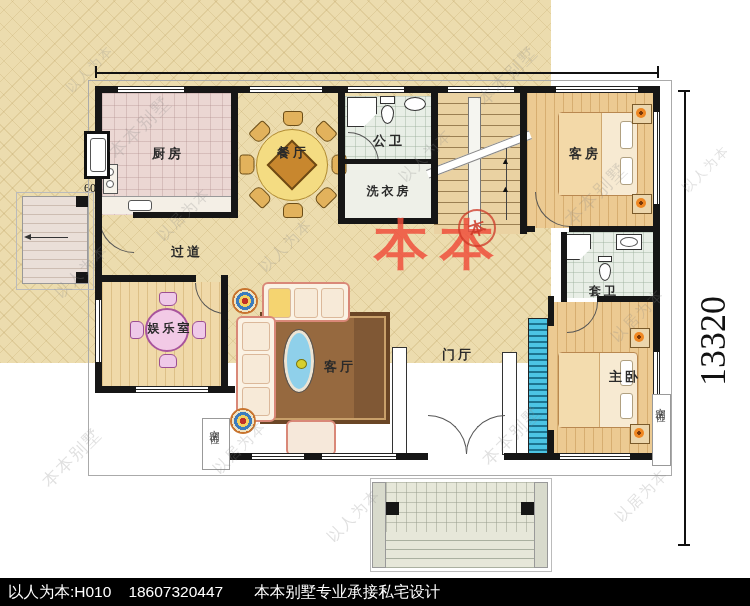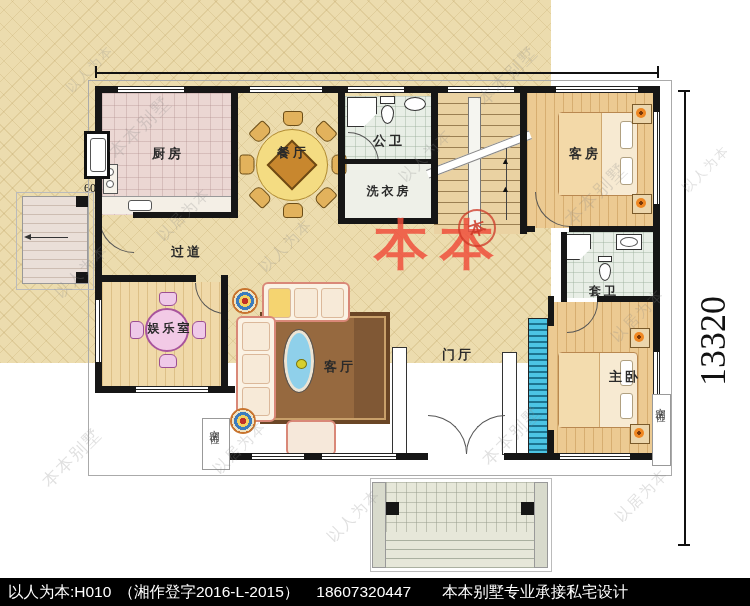--- a/index.html
+++ b/index.html
@@ -283,18 +283,17 @@
   <span class="wmk" style="left:604px;top:306px;">以居为本</span>
   <span class="wmk" style="left:474px;top:424px;font-size:17px;">本本别墅</span>
   <span class="wmk" style="left:320px;top:506px;">以人为本</span>
   <span class="wmk" style="left:608px;top:486px;">以居为本</span>
   <span class="wmk" style="left:34px;top:446px;font-size:17px;">本本别墅</span>
   <span class="wmk" style="left:676px;top:160px;font-size:13px;">以人为本</span>
   <span class="wmk" style="left:60px;top:60px;font-size:13px;">以人为本</span>
 
   <div id="footer">
     <span>以人为本:H010</span>
-    <span style="margin-left:-10px;">（湘作登字2016-L-2015）</span>
     <span style="">18607320447</span>
     <span style="margin-left:14px;">本本别墅专业承接私宅设计</span>
   </div>
 
 </div>
 
 </body></html>

